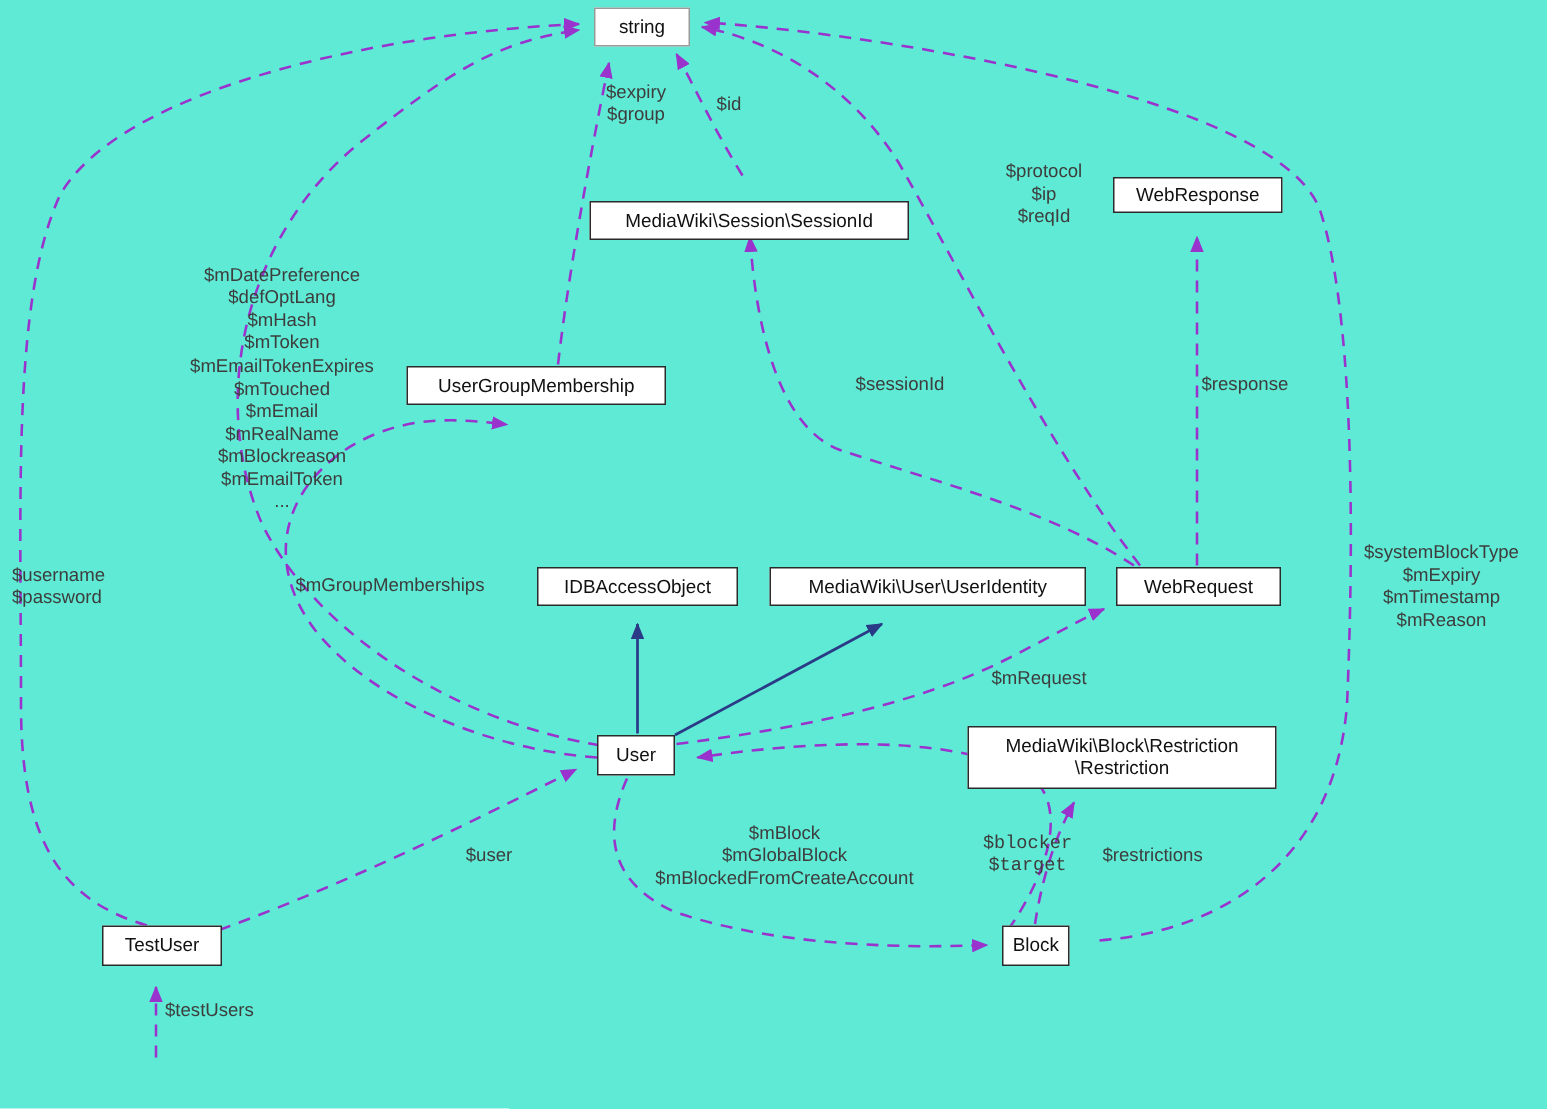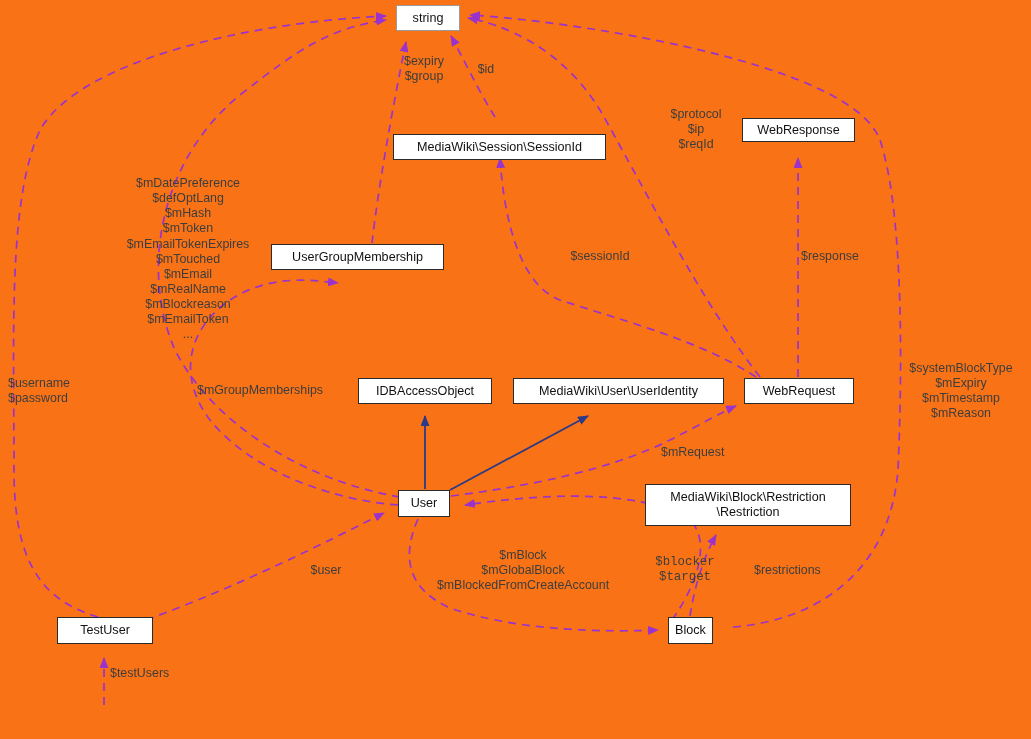--- a/index.html
+++ b/index.html
@@ -5,21 +5,21 @@
 <style>
   html, body {
     margin: 0;
     padding: 0;
     background: #ffffff;
   }
   #diagram-root {
     position: relative;
     width: 1031px;
     height: 739px;
-    background: #f97316;
+    background: #5eead4;
     font-family: "Liberation Sans", "DejaVu Sans", sans-serif;
     overflow: hidden;
   }
   #edge-layer {
     position: absolute;
     left: 0; top: 0;
     width: 1031px;
     height: 739px;
   }
   .uml-node {
@@ -127,21 +127,21 @@
 
   <div class="uml-node" style="left:744px;top:378px;width:110px;height:26px;">WebRequest</div>
 
   <div class="uml-node" style="left:398px;top:490px;width:52px;height:27px;">User</div>
 
   <div class="uml-node" style="left:645px;top:484px;width:206px;height:42px;">MediaWiki\Block\Restriction
 \Restriction</div>
 
   <div class="uml-node" style="left:668px;top:617px;width:45px;height:27px;">Block</div>
 
-  <div class="uml-node" style="left:57px;top:617px;width:96px;height:27px;">TestUser</div>
+  <div class="uml-node" style="left:68px;top:617px;width:80px;height:27px;">TestUser</div>
 
 
   <div class="edge-label" style="left:391px;top:54px;width:66px;">$expiry
 $group</div>
 
   <div class="edge-label" style="left:471px;top:62px;width:30px;text-align:center;">$id</div>
 
   <div class="edge-label" style="left:660px;top:107px;width:72px;">$protocol
 $ip
 $reqId</div>
@@ -174,19 +174,19 @@
 
   <div class="edge-label left-al" style="left:661px;top:445px;width:76px;">$mRequest</div>
 
   <div class="edge-label" style="left:420px;top:548px;width:206px;">$mBlock
 $mGlobalBlock
 $mBlockedFromCreateAccount</div>
 
   <div class="edge-label" style="left:650px;top:555px;width:70px;font-family:Liberation Mono, monospace;">$blocker
 $target</div>
 
-  <div class="edge-label left-al" style="left:735px;top:563px;width:90px;margin-left:19px;">$restrictions</div>
+  <div class="edge-label left-al" style="left:735px;top:563px;width:90px;">$restrictions</div>
 
   <div class="edge-label" style="left:303px;top:563px;width:46px;">$user</div>
 
   <div class="edge-label left-al" style="left:110px;top:666px;width:72px;">$testUsers</div>
 
 </div>
 
 </body></html>

